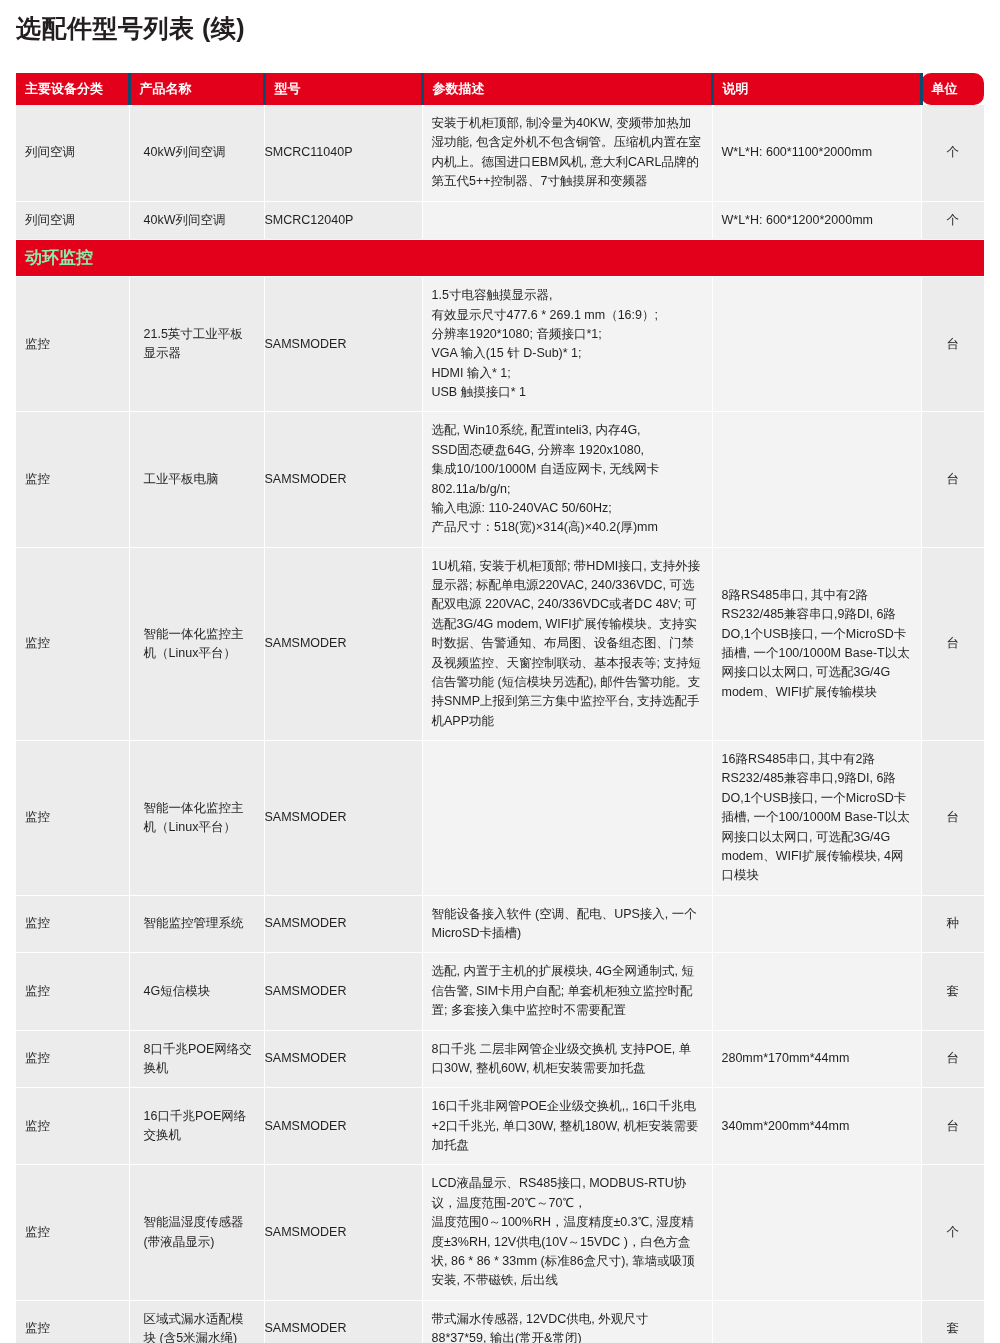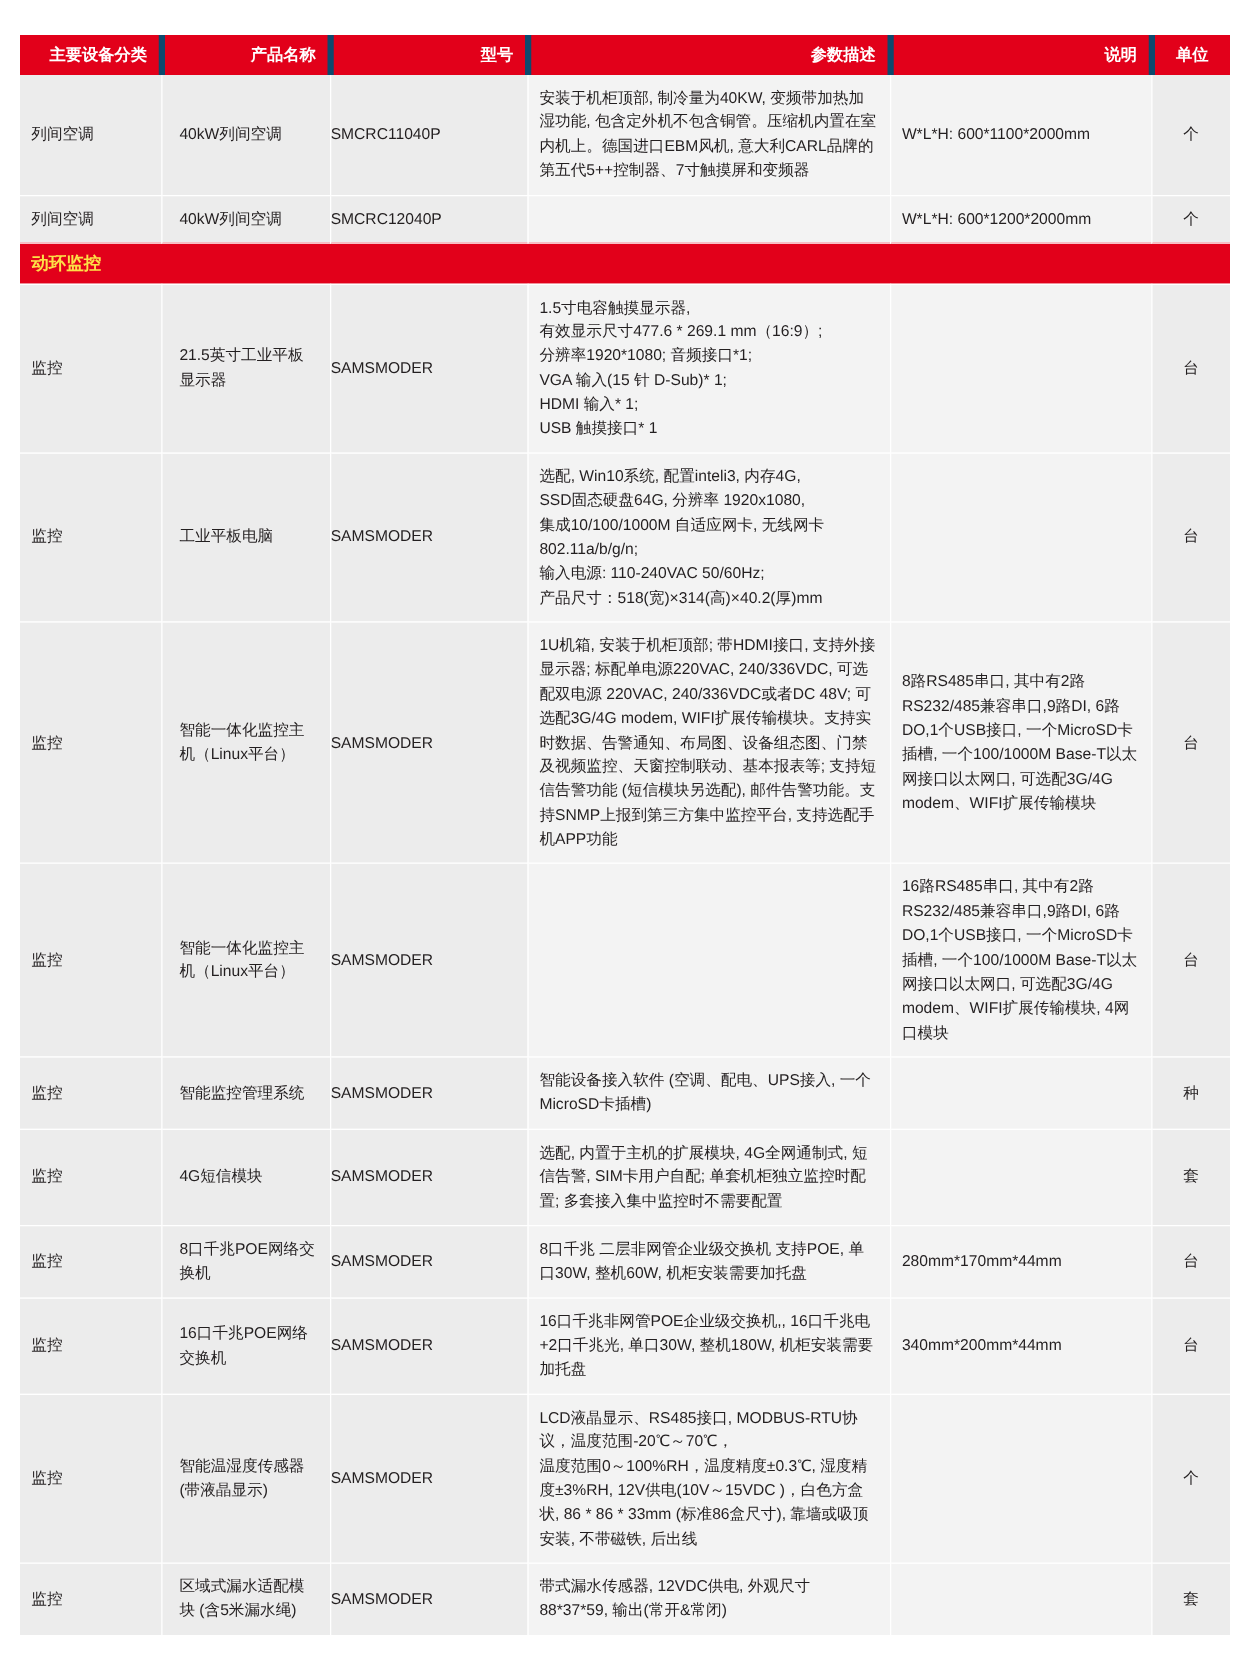--- a/index.html
+++ b/index.html
@@ -38,29 +38,30 @@
   table.spec col.c2 { width: 158px; }
   table.spec col.c3 { width: 290px; }
   table.spec col.c4 { width: 209px; }
   table.spec col.c5 { width: 63px; }
 
   table.spec thead th {
     background: #e2001a;
     color: #ffffff;
     font-size: 13px;
     font-weight: bold;
-    text-align: right;
+    text-align: left;
     padding: 7px 9px;
-    border-right: 5px solid #0c4a6e;
+    border-right: 3px solid #0c4a6e;
     vertical-align: middle;
     height: 18px;
   }
   table.spec thead th.unit {
-    text-align: center;
+    text-align: left;
     border-right: none;
+    border-radius: 10px;
   }
   table.spec tbody td {
     font-size: 12.5px;
     line-height: 1.55;
     padding: 9px 9px;
     border-bottom: 1px solid #ffffff;
     border-right: 1px solid #ffffff;
     vertical-align: middle;
     background: #f1f1f1;
     color: #231f20;
@@ -81,35 +82,36 @@
     background: #ececec;
   }
   table.spec tbody td.name {
     padding-left: 14px;
   }
   table.spec tbody td.model {
     padding-left: 0;
   }
   table.spec tbody tr.band td {
     background: #e2001a;
-    color: #fde047;
-    font-size: 14px;
+    color: #86efac;
+    font-size: 17px;
     font-weight: bold;
     padding: 5px 9px;
     border-right: none;
   }
   .nowrap-pre {
     white-space: pre-line;
   }
 </style>
 </head>
 <body>
 
 <div class="page">
 
+  <div class="page-title">选配件型号列表 (续)</div>
 
   <table class="spec">
     <colgroup>
       <col class="c0">
         <col class="c1">
         <col class="c2">
         <col class="c3">
         <col class="c4">
         <col class="c5">
     </colgroup>

